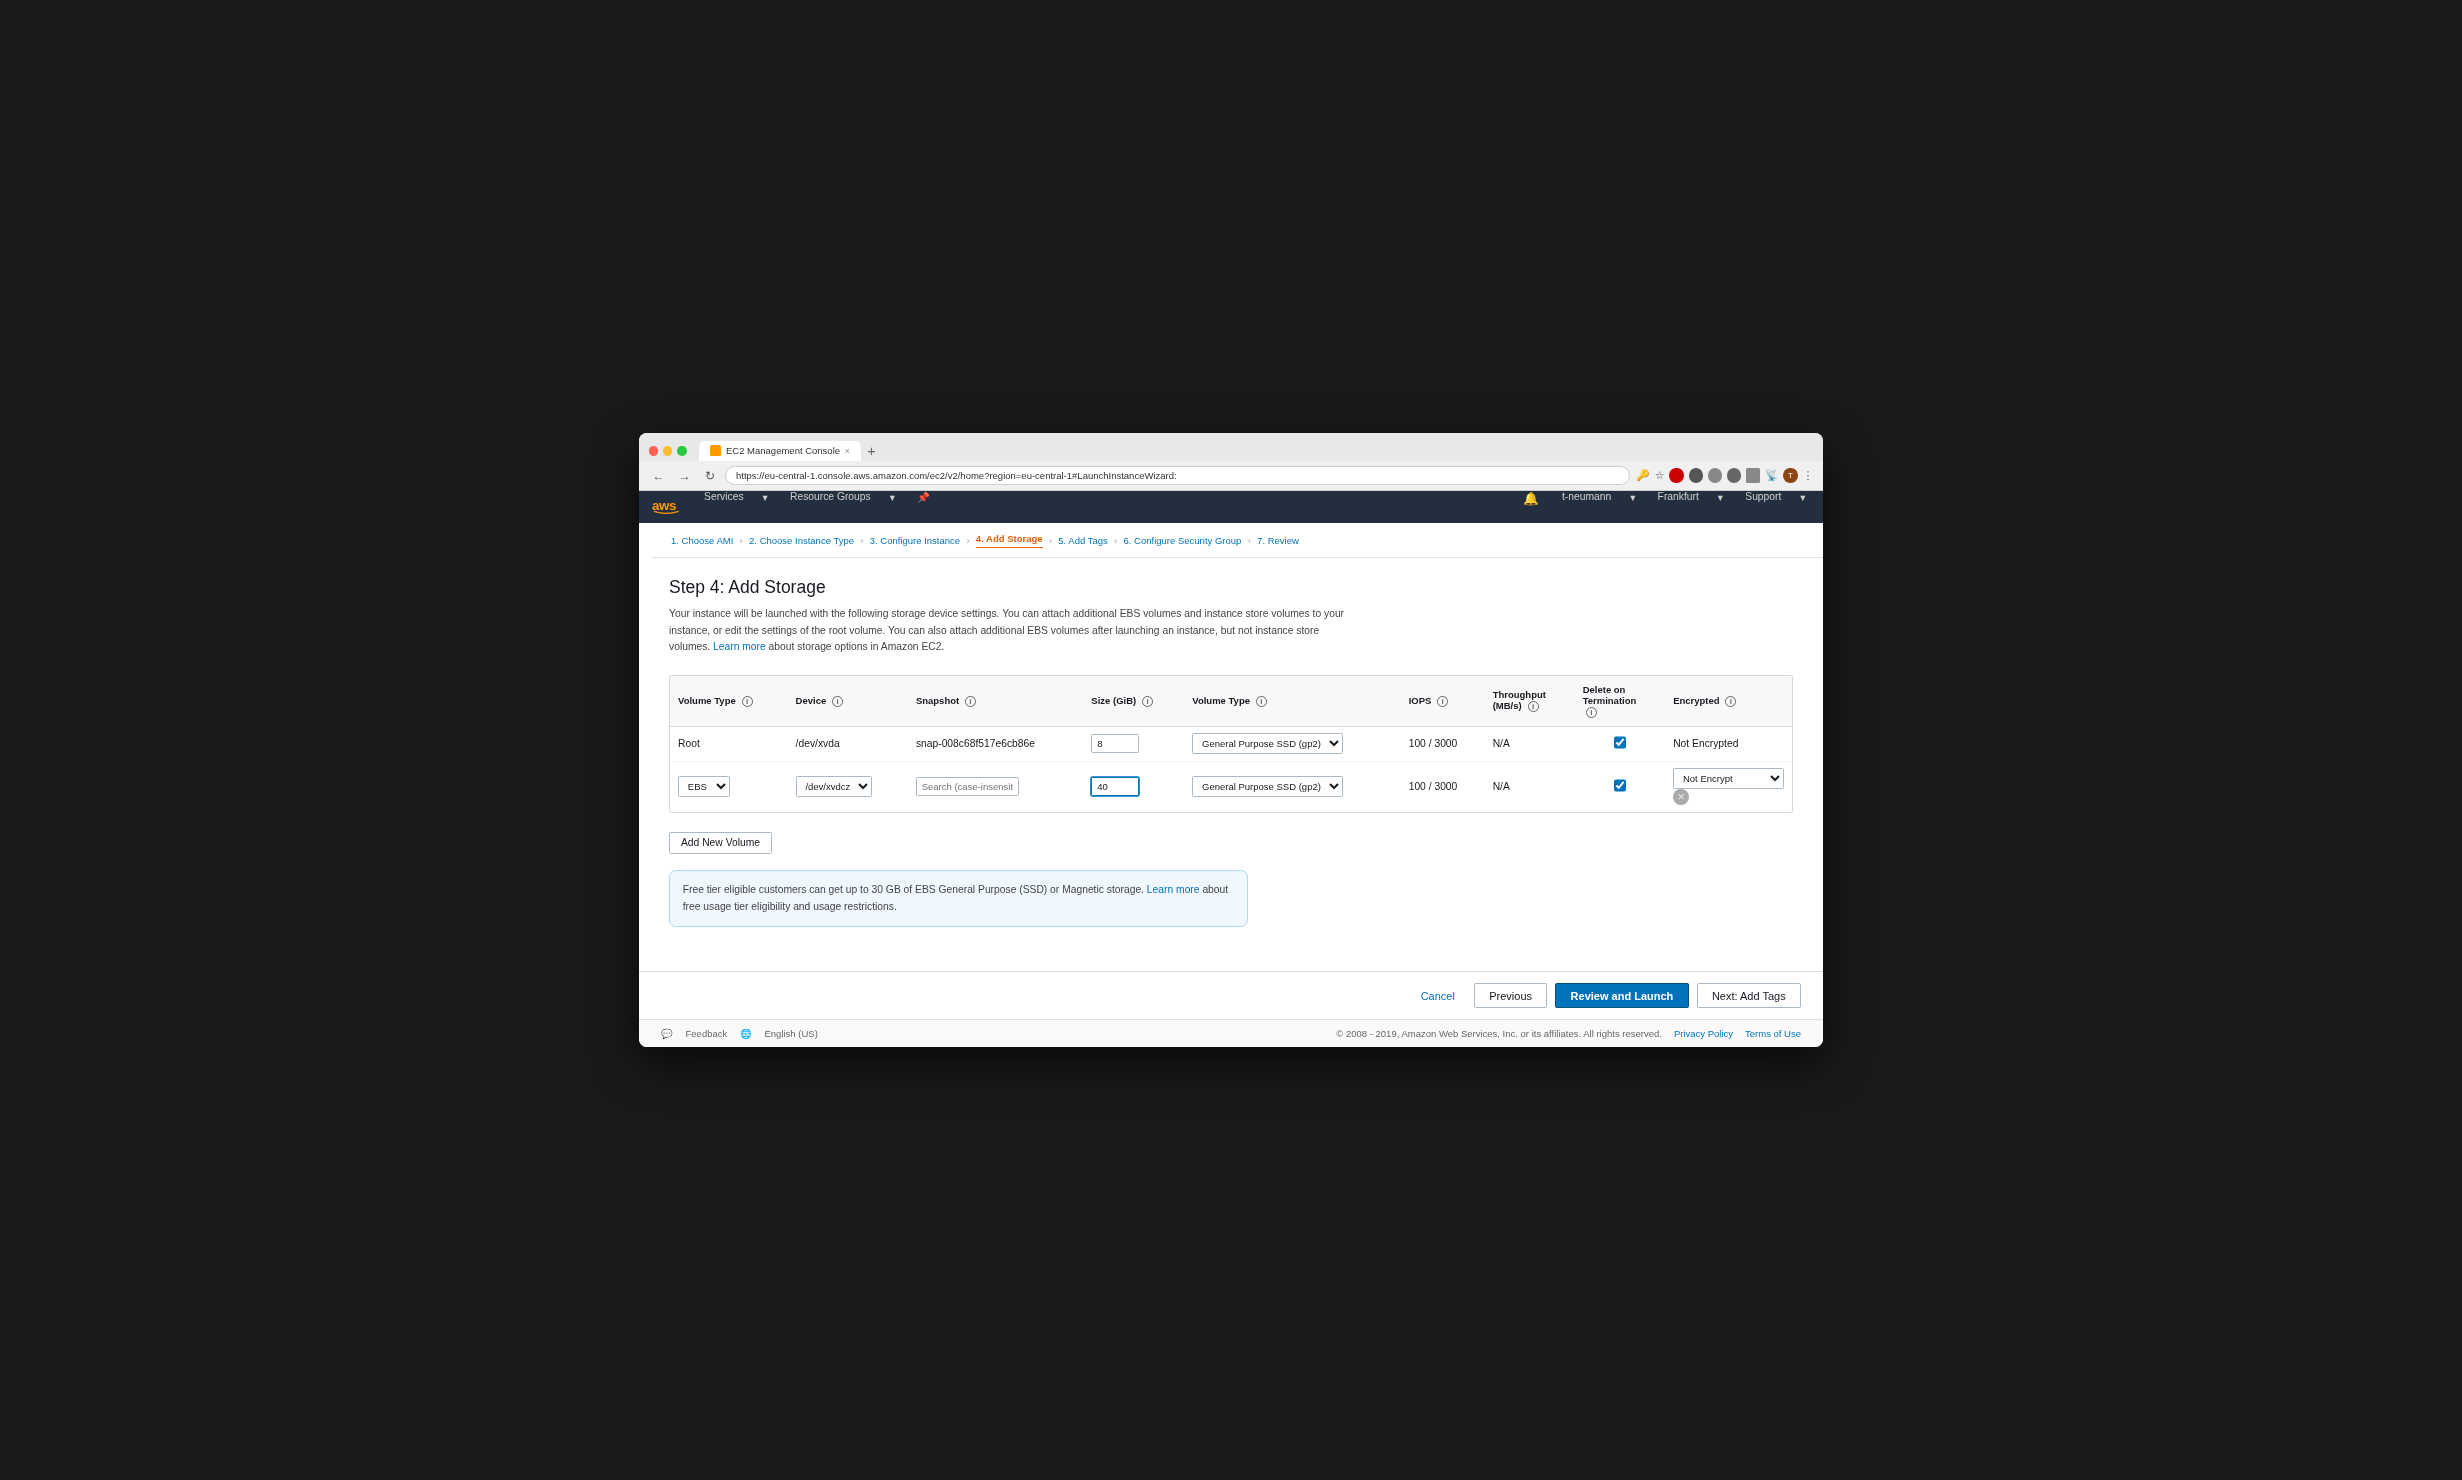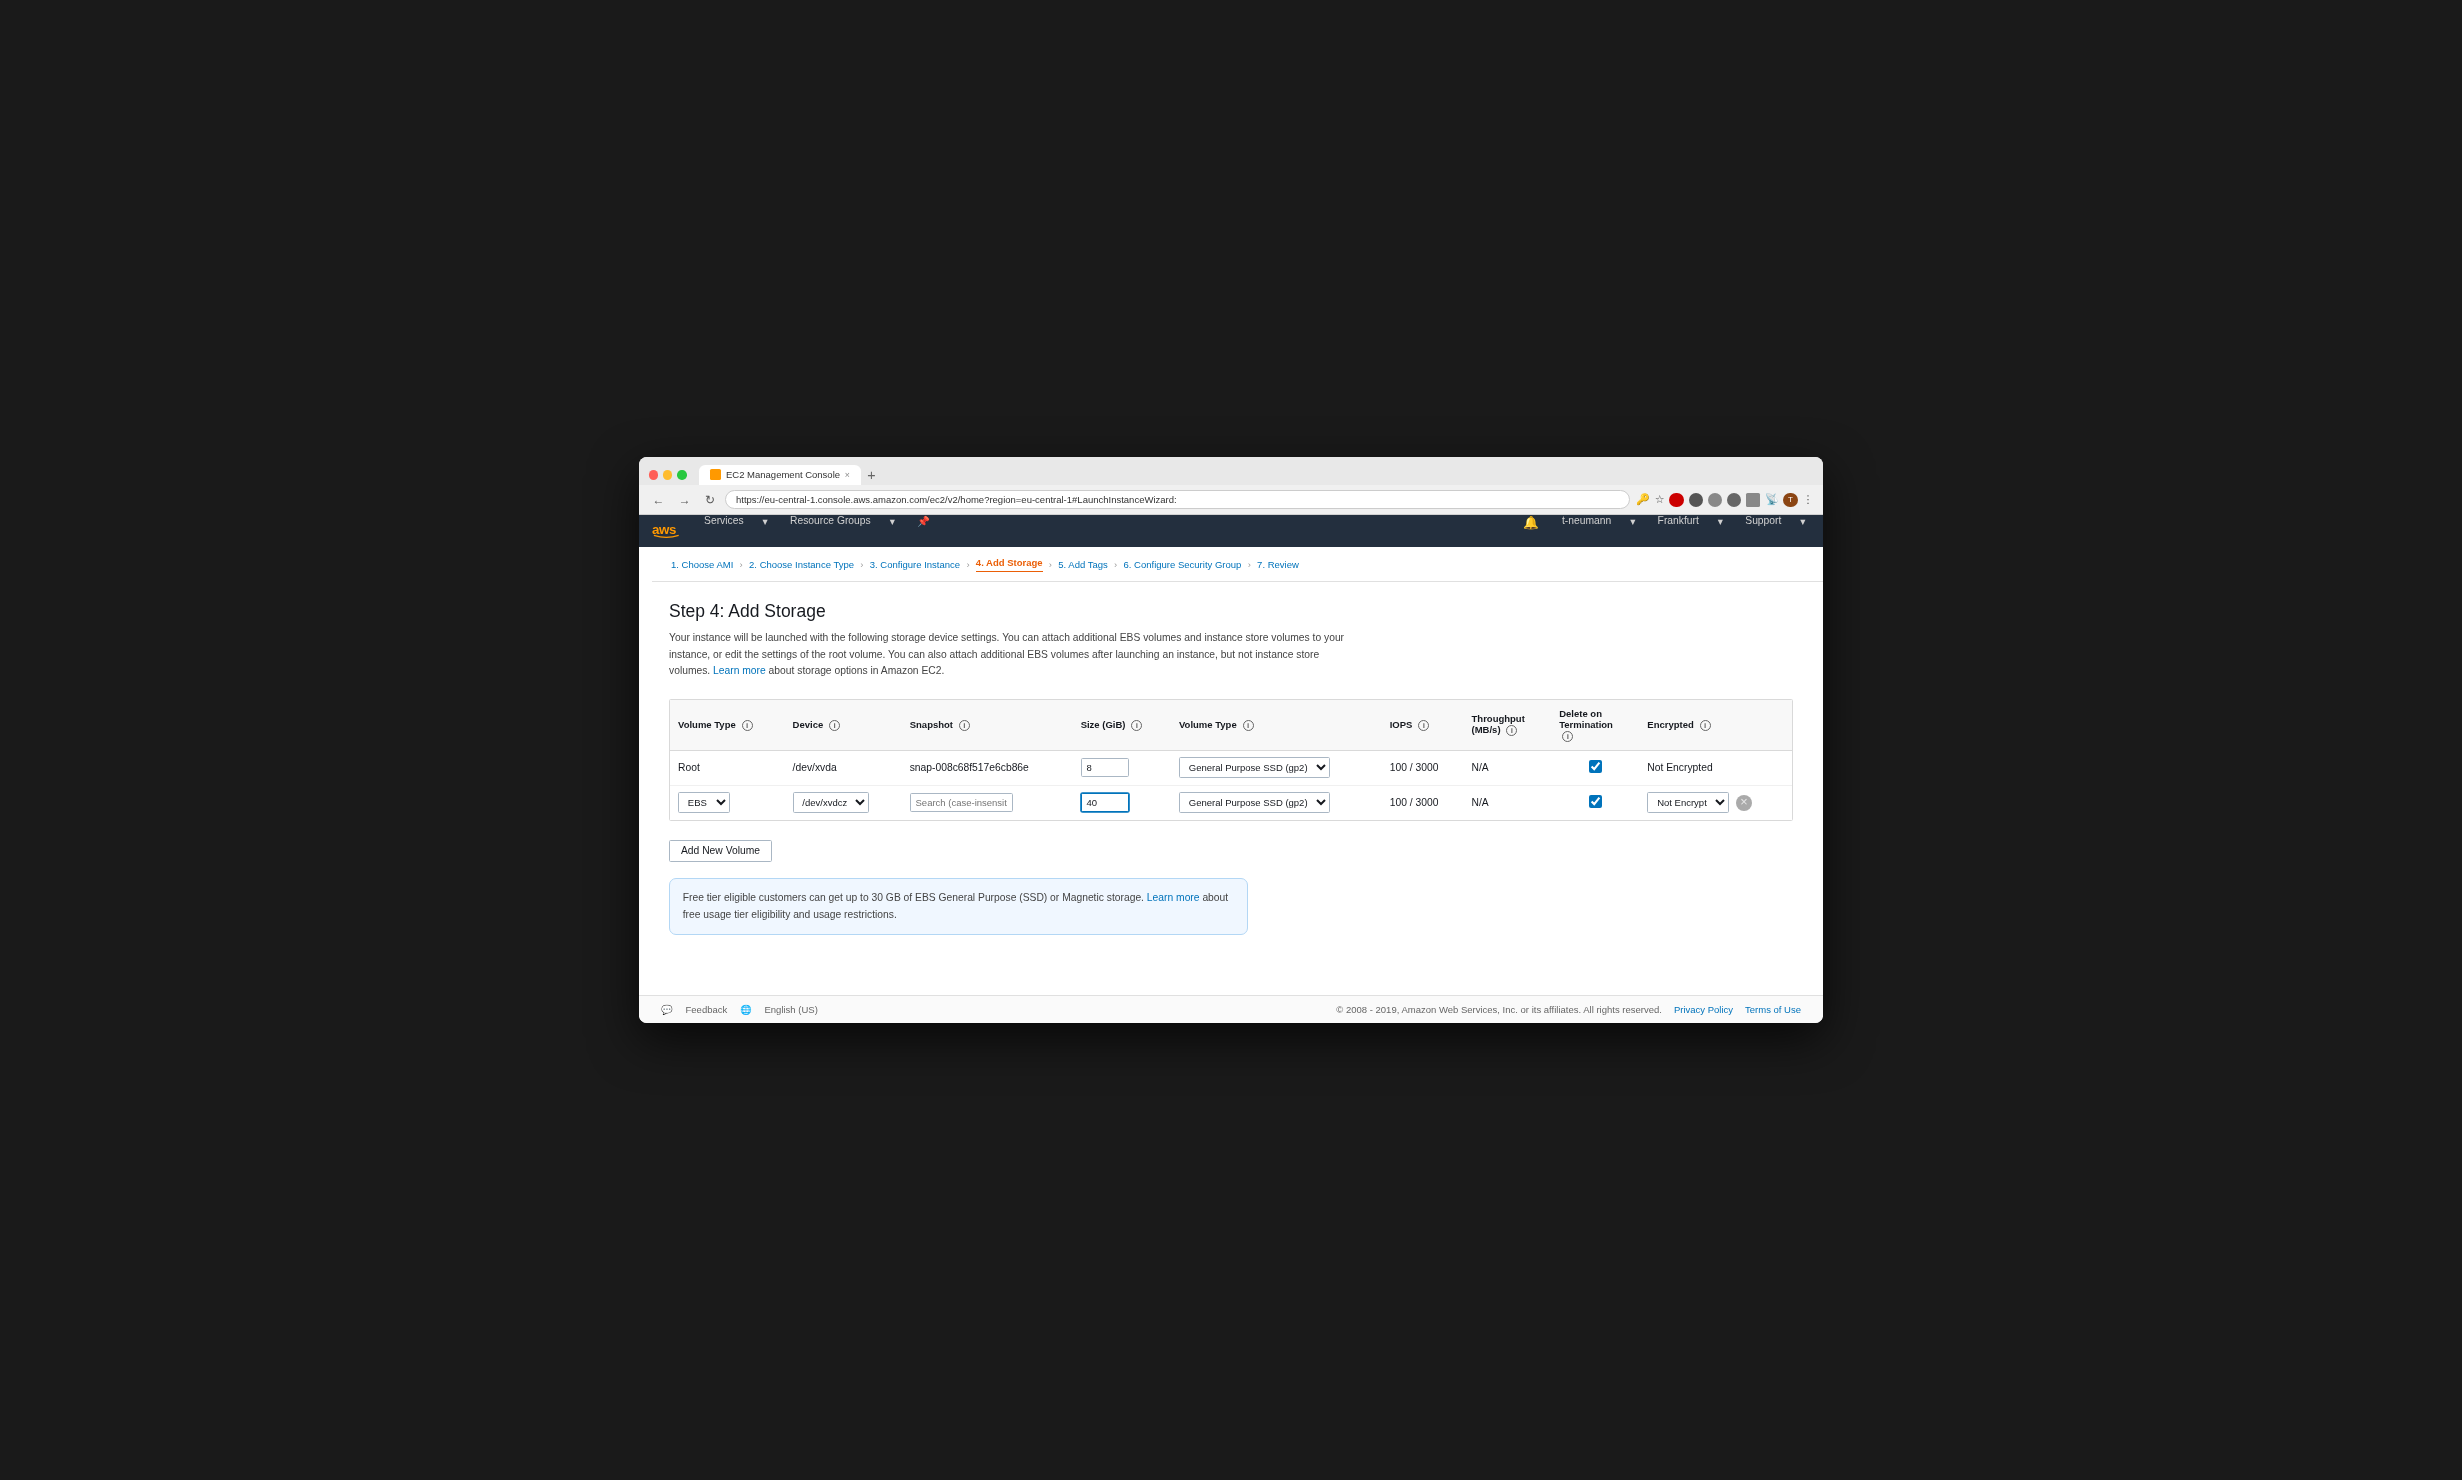--- a/index.html
+++ b/index.html
@@ -300,22 +300,22 @@
       width: 103px;
     }
 
     .checkbox-blue {
       width: 12.7px; height: 12.7px;
       accent-color: #0073bb;
     }
 
     .encrypt-select-wrap {
       display: flex;
-      align-items: center;
-      gap: 7px;
+      gap: 0;
+      flex-direction: column;
     }
 
     .remove-btn {
       background: none;
       border: none;
       color: #e8e8e8;
       font-size: 12.7px;
       cursor: pointer;
       width: 16px; height: 16px;
       border-radius: 50%;
@@ -627,20 +627,26 @@
 
     
     <div class="free-tier-notice">
       <span>Free tier eligible customers can get up to 30 GB of EBS General Purpose (SSD) or Magnetic storage.</span>
       <a href="#">Learn more</a>
       <span>about free usage tier eligibility and usage restrictions.</span>
     </div>
 
   </div>
 
+  <div class="bottom-bar">
+    <button class="btn-cancel">Cancel</button>
+    <button class="btn-secondary">Previous</button>
+    <button class="btn-primary">Review and Launch</button>
+    <button class="btn-next">Next: Add Tags</button>
+  </div>
 
   <div class="footer">
     <div class="footer-left">
       <span>💬</span>
       <span style="cursor:pointer;">Feedback</span>
       <span>🌐</span>
       <span style="cursor:pointer;">English (US)</span>
     </div>
     <div class="footer-right">
       <span>© 2008 - 2019, Amazon Web Services, Inc. or its affiliates. All rights reserved.</span>

